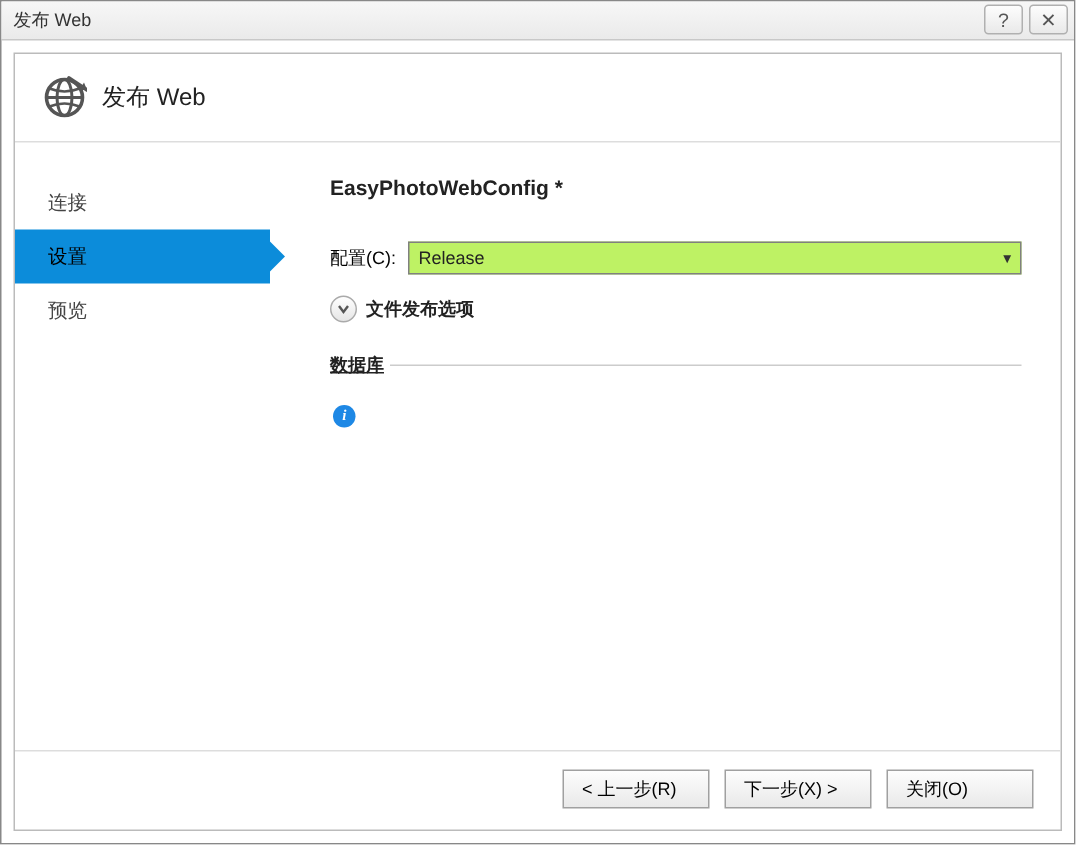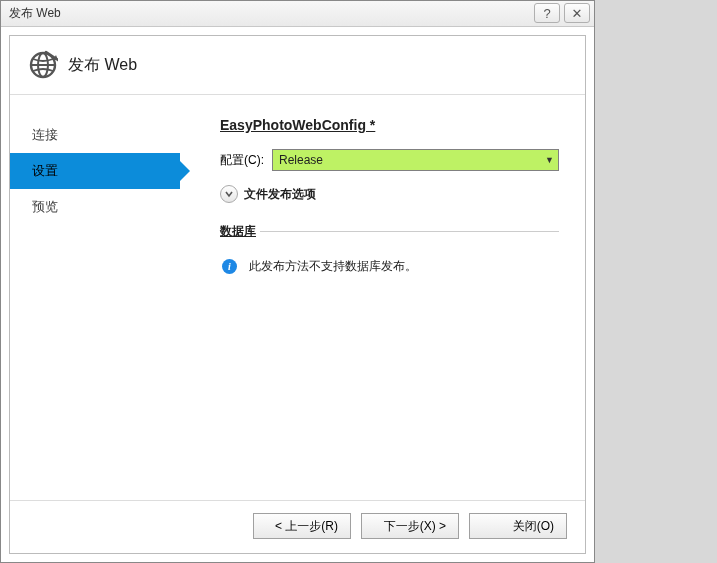--- a/index.html
+++ b/index.html
@@ -5,21 +5,21 @@
     * { box-sizing: border-box; margin: 0; padding: 0; }
     body {
       font-family: "Microsoft YaHei", "Segoe UI", Tahoma, sans-serif;
       font-size: 12px;
       background: #d8d8d8;
       width: 717px;
       height: 563px;
       overflow: hidden;
     }
     .window {
-      width: 595px;
+      width: 717px;
       height: 563px;
       background: #fff;
       border: 1px solid #888;
       display: flex;
       flex-direction: column;
     }
     .titlebar {
       height: 26px;
       background: linear-gradient(#f7f7f7, #eaeaea);
       border-bottom: 1px solid #c8c8c8;
@@ -102,22 +102,21 @@
       border-left: 10px solid #0c8cda;
     }
     .content {
       flex: 1;
       padding: 22px 26px 10px 40px;
       color: #222;
     }
     .content h2 {
       font-size: 14px;
       font-weight: bold;
-      margin-bottom: 16px;
-      text-decoration: underline;
+      margin-bottom: 28px;
     }
     .row {
       display: flex;
       align-items: center;
       gap: 8px;
       margin-bottom: 14px;
     }
     .row label {
       font-size: 12px;
       color: #000000;
@@ -204,21 +203,21 @@
       gap: 10px;
     }
     .btn {
       min-width: 98px;
       height: 26px;
       border: 1px solid #a0a0a0;
       background: linear-gradient(#fdfdfd,#e9e9e9);
       font-size: 12px;
       display: flex;
       align-items: center;
-      justify-content: flex-end;
+      justify-content: flex-start;
       cursor: pointer;
       padding: 5px 12px;
     }
     .btn.primary {
       border: 1px solid #1e88e5;
       outline: 1px solid #8fc6f0;
       background: linear-gradient(#f4faff,#ddeefc);
     }
   </style>
 </head>
@@ -282,21 +281,20 @@
           <span class="lbl">文件发布选项</span>
         </div>
 
         <div class="section-title">
           <span class="txt">数据库</span>
           <span class="line"></span>
         </div>
 
         <div class="msg">
           <span class="info-icon">i</span>
-          <span>此发布方法不支持数据库发布。</span>
         </div>
       </div>
     </div>
 
     <div class="footer">
       <div class="btn">
           <span>&lt; 上一步(R)</span>
         </div>
       <div class="btn">
           <span>下一步(X) &gt;</span>

